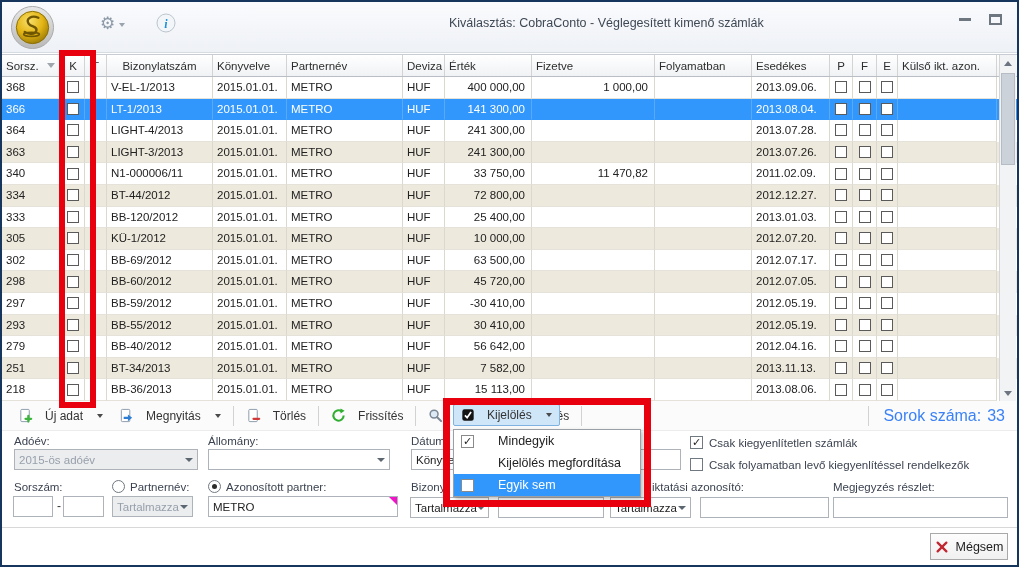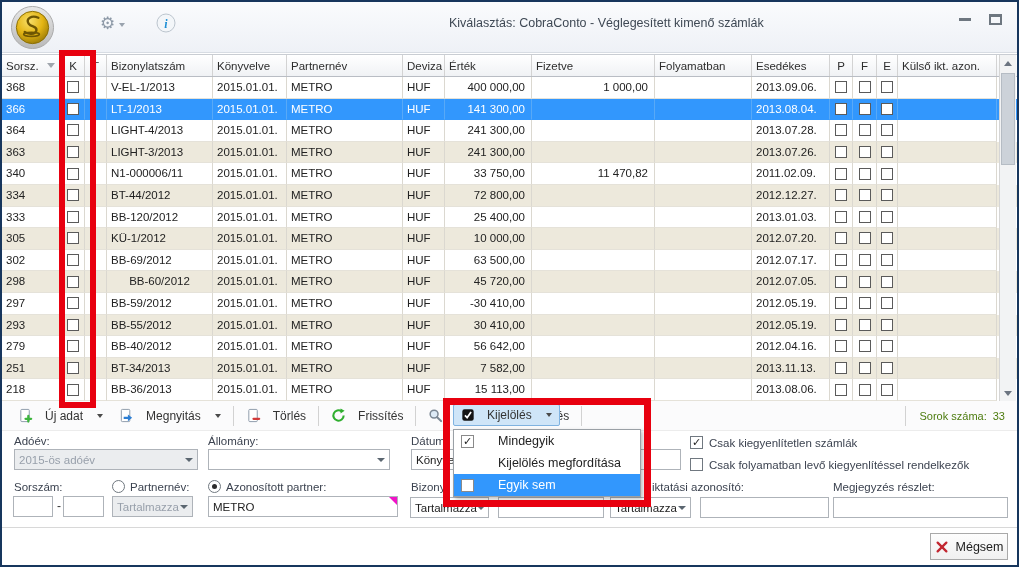--- a/index.html
+++ b/index.html
@@ -38,21 +38,21 @@
   .varrow{position:absolute;left:0;width:16px;height:17px;display:flex;align-items:center;justify-content:center;}
   .tri-up{width:0;height:0;border-left:4px solid transparent;border-right:4px solid transparent;border-bottom:5px solid #6b7480;}
   .tri-down{width:0;height:0;border-left:4px solid transparent;border-right:4px solid transparent;border-top:5px solid #6b7480;}
   .vthumb{position:absolute;left:1px;top:18px;width:14px;height:92px;background:#ccd2d9;border:1px solid #b5bcc4;}
   
   .toolbar{position:absolute;left:0;top:399px;width:1015px;height:30px;background:#fbfbfc;display:flex;align-items:center;padding:0 8px;border-bottom:1px solid #ececec;}
   .tb-btn{display:flex;align-items:center;gap:12px;padding:3px 7px;font-size:12px;color:#333;border:1px solid transparent;border-radius:2px;white-space:nowrap;}
   .tb-caret{width:0;height:0;border-left:3.5px solid transparent;border-right:3.5px solid transparent;border-top:4px solid #4a4a4a;margin-left:2px;}
   .tb-sep{width:1px;height:20px;background:#d2d2d2;margin:0 4px;}
   .tb-btn.active{position:absolute;left:451px;top:3px;background:#cfe5f8;border:1px solid #7fb2e0;}
-  .rowcount{margin-left:auto;display:flex;align-items:center;gap:6px;font-size:11px;color:#4d7c0f;padding-right:4px;}
+  .rowcount{margin-left:auto;display:flex;align-items:center;gap:6px;font-size:16px;color:#3b82f6;padding-right:4px;}
   .rowcount .sep{width:1px;height:20px;background:#d2d2d2;margin-right:8px;}
   
   .selmenu{position:absolute;left:451px;top:427px;width:188px;background:#fff;border:1px solid #9aa0a6;box-shadow:2px 2px 4px rgba(0,0,0,.25);z-index:40;}
   .mi{display:flex;align-items:center;height:22px;font-size:12.5px;color:#222;position:relative;}
   .mi .mcb{position:absolute;left:7px;width:13px;height:13px;border:1px solid #8a8a8a;background:#fff;display:flex;align-items:center;justify-content:center;}
   .mi .mlabel{margin-left:44px;white-space:nowrap;}
   .mi.hl{background:#3297fd;color:#fff;}
   .checkmark{font-size:11px;color:#222;line-height:1;font-weight:bold;}
   
   .filters{position:absolute;left:0;top:429px;width:1015px;height:96px;background:#fff;}
@@ -124,21 +124,21 @@
         <div class="hcell" style="width: 60px;">
           <span>Sorsz.</span>
           <span class="sortarrow"></span>
         </div>
         <div class="hcell center" style="width: 23px;">
           <span>K</span>
         </div>
         <div class="hcell center" style="width: 22px;">
           <span>T</span>
         </div>
-        <div class="hcell" style="width: 106px;">
+        <div class="hcell" style="width: 106px; justify-content: center;">
           <span>Bizonylatszám</span>
         </div>
         <div class="hcell" style="width: 74px;">
           <span>Könyvelve</span>
         </div>
         <div class="hcell" style="width: 116px;">
           <span>Partnernév</span>
         </div>
         <div class="hcell" style="width: 42px;">
           <span>Deviza</span>
@@ -393,21 +393,21 @@
             <span class="cb"></span>
           </div>
           <div class="tcell" style="width: 99px;"></div>
         </div>
         <div class="trow alt">
           <div class="tcell" style="width: 60px;">298</div>
           <div class="tcell cbc" style="width: 23px;">
             <span class="cb"></span>
           </div>
           <div class="tcell" style="width: 22px;"></div>
-          <div class="tcell" style="width: 106px; text-align: center;">BB-60/2012</div>
+          <div class="tcell" style="width: 106px;">BB-60/2012</div>
           <div class="tcell" style="width: 74px;">2015.01.01.</div>
           <div class="tcell" style="width: 116px;">METRO</div>
           <div class="tcell" style="width: 42px;">HUF</div>
           <div class="tcell num" style="width: 87px;">45 720,00</div>
           <div class="tcell num" style="width: 123px;"></div>
           <div class="tcell" style="width: 97px;"></div>
           <div class="tcell" style="width: 78px;">2012.07.05.</div>
           <div class="tcell cbc" style="width: 23px;">
             <span class="cb"></span>
           </div>

